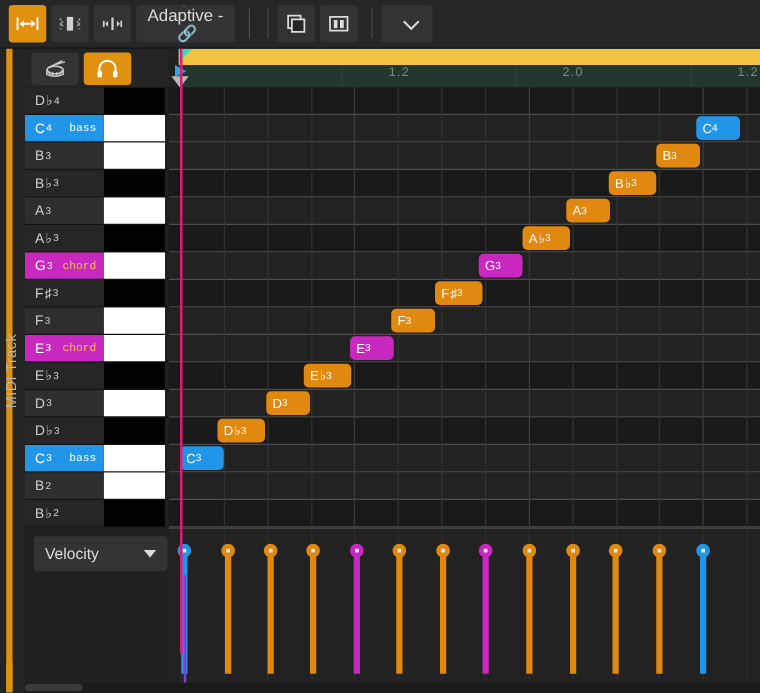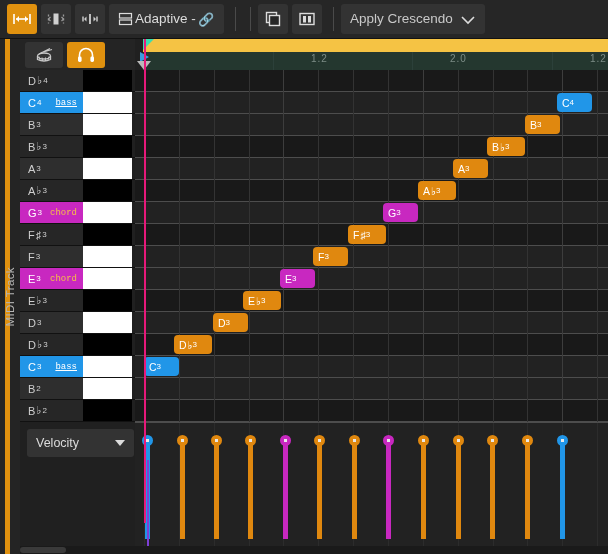--- a/index.html
+++ b/index.html
@@ -49,21 +49,21 @@
   .tb-label.dim { color: #c9c9c9; }
   .tb-link { color: #4aa3d9; font-size: 13px; margin-left: 3px; }
   .caret {
     width: 0; height: 0;
     border-left: 5px solid transparent;
     border-right: 5px solid transparent;
     border-top: 6px solid #dcdcdc;
     margin-left: 8px;
   }
   .caret-thin { margin-left: 6px; }
-  .wide { padding: 0 9px; }
+  .wide { padding: 0 9px; flex-direction: column; }
 
   
   #left-rail {
     position: absolute; left: 0; top: 39px;
     width: 20px; height: 515px;
     background: #242424;
   }
   #rail-accent {
     position: absolute; left: 5px; top: 0;
     width: 5px; height: 515px;
@@ -179,21 +179,21 @@
   .key-row.white .key-name { background: #2e2e2e; }
   .key-row.tag-bass .key-name { background: #2196e8; color: #ffffff; }
   .key-row.tag-chord .key-name { background: #c828c0; color: #ffffff; }
   .key-name sup { font-size: 8px; vertical-align: super; margin-left: 1px; }
   .key-acc { font-size: 11px; margin-left: 1px; }
   .key-tag {
     position: absolute; right: 6px;
     font-size: 9px;
     font-family: "Liberation Mono", monospace;
   }
-  .tag-bass .key-tag { color: #ffffff; text-decoration: underline; }
+  .tag-bass .key-tag { color: #ffffff; }
   .tag-chord .key-tag { color: #f5c344; }
   .key-swatch {
     width: 49px; height: 100%;
     background: #ffffff;
   }
   .key-row.black .key-swatch { background: #000000; }
   .key-row.tag-bass .key-swatch { background: #ffffff; }
   .key-row.tag-chord .key-swatch { background: #ffffff; }
   .key-gap { flex: 1 1 auto; background: #202020; }
 
@@ -375,21 +375,20 @@
     <svg width="18" height="16" viewBox="0 0 18 16">
       <rect x="2" y="2.5" width="14" height="11" stroke="#dcdcdc" stroke-width="1.4" fill="none"></rect>
       <rect x="5" y="5" width="3" height="6.5" fill="#dcdcdc"></rect>
       <rect x="10" y="5" width="3" height="6.5" fill="#dcdcdc"></rect>
     </svg>
   </div>
 
   <div class="tb-sep"></div>
 
   <div class="tb-btn wide">
-    <span class="tb-label dim">Apply Crescendo</span>
     <svg width="16" height="11" viewBox="0 0 16 11" class="caret-thin" style="margin-left:7px">
       <path d="M2 3 L8 9 L14 3" stroke="#dcdcdc" stroke-width="1.6" fill="none"></path>
     </svg>
   </div>
 </div>
 
 <div id="left-rail">
   <div id="rail-accent"></div>
   <div id="rail-text">
     <span>MIDI Track</span>

